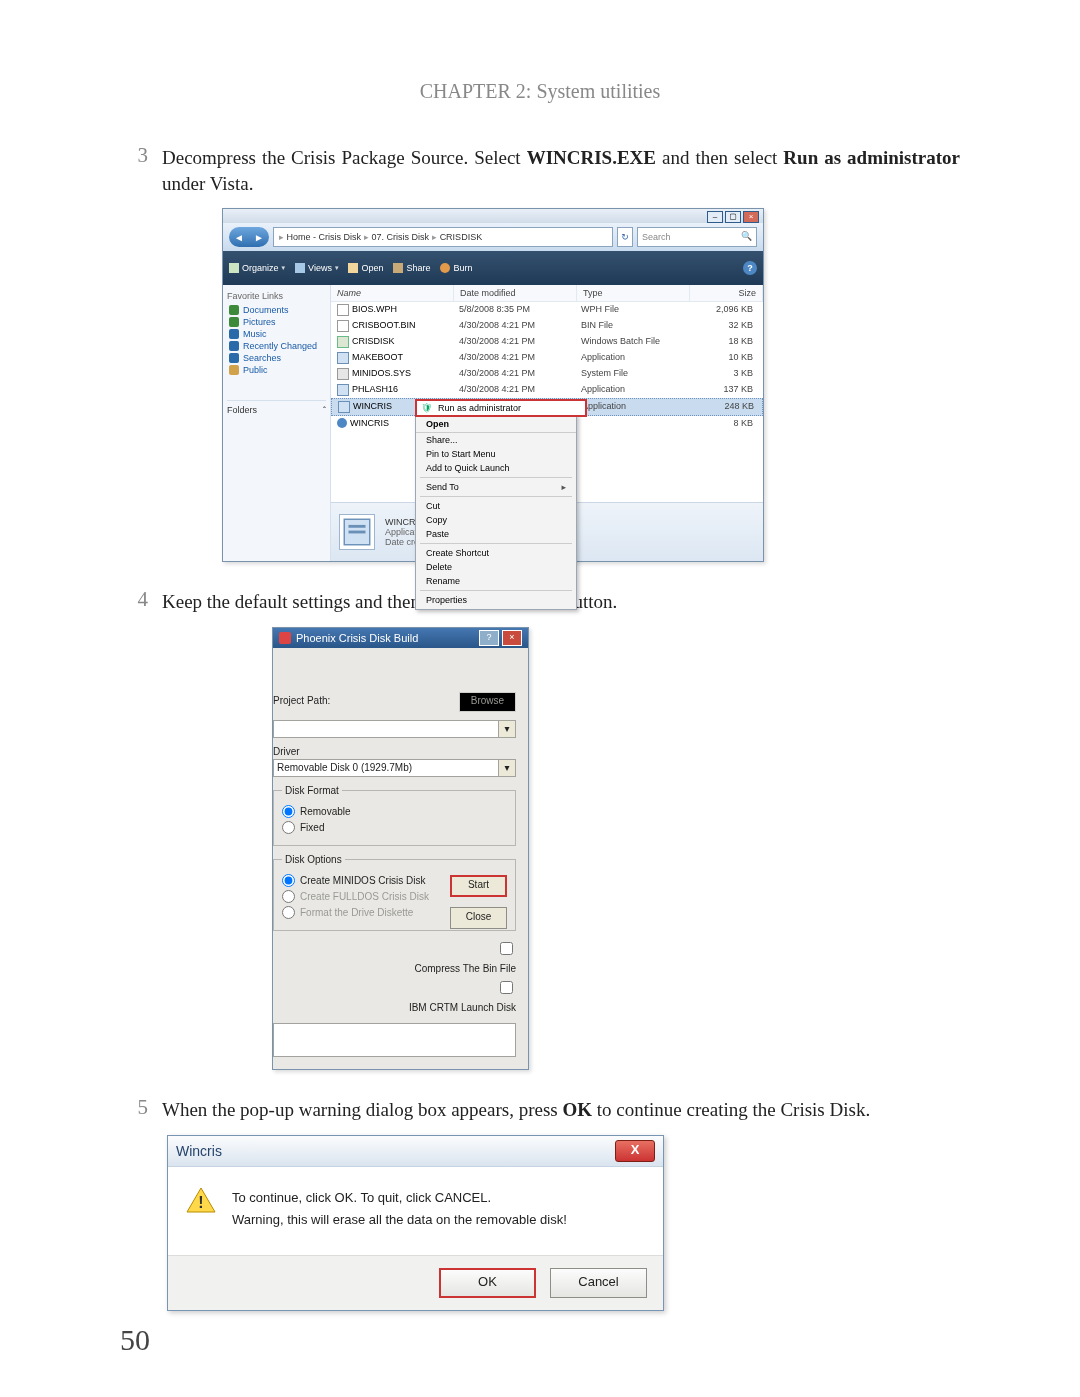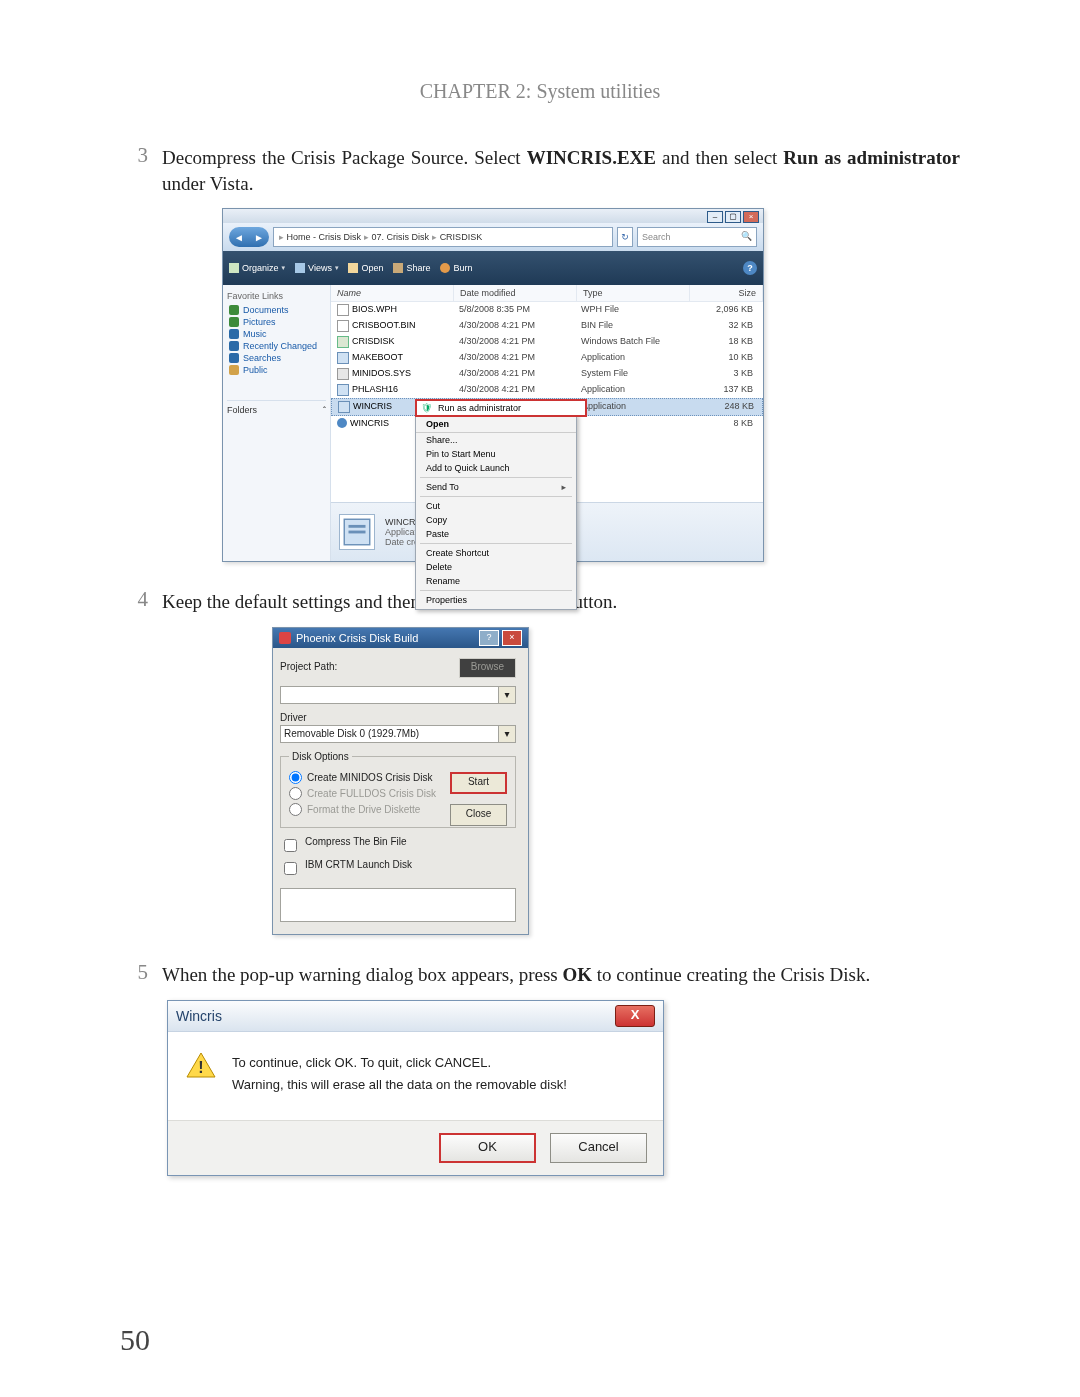--- a/index.html
+++ b/index.html
@@ -196,21 +196,21 @@
     height: 20px; background: linear-gradient(to bottom, #4577b1, #2a5689);
     color: #fff; display: flex; align-items: center; padding: 0 6px; gap: 5px;
     font-size: 11px;
   }
   .phoenix .titlebar .tb-right { margin-left: auto; display: flex; gap: 3px; }
   .phoenix .titlebar .tb-btn {
     width: 18px; height: 14px; background: #8faec9; border: 1px solid #fff;
     font-size: 9px; text-align: center; line-height: 13px;
   }
   .phoenix .titlebar .tb-btn.close { background: #c94b3d; }
-  .phoenix .content { padding: 10px 12px 12px 7px; }
+  .phoenix .content { padding: 10px 12px 12px 0; margin-top: 34px; }
   .phoenix .row { margin-bottom: 8px; }
   .phoenix .label { display: block; margin-bottom: 2px; }
   .phoenix .dropdown {
     width: 100%; height: 18px; background: #fff; border: 1px solid #a3a39d;
     box-sizing: border-box; display: flex; align-items: center; padding: 0 3px;
     position: relative;
   }
   .phoenix .dropdown .arrow {
     position: absolute; right: 0; top: 0; width: 16px; height: 16px;
     background: #ece9d8; border-left: 1px solid #a3a39d; text-align: center; line-height: 16px;
@@ -224,27 +224,27 @@
   .phoenix .radio.disabled { color: #9a9a95; }
   .phoenix .disk-options { position: relative; }
   .phoenix .btn {
     width: 55px; height: 20px; background: #ece9d8; border: 1px solid #8e8e86;
     font-size: 10px; text-align: center; line-height: 18px; cursor: default;
   }
   .phoenix .btn.highlight { border: 2px solid #c33; width: 53px; height: 18px; line-height: 15px; }
   .phoenix .disk-options .btns-col {
     position: absolute; right: 8px; top: 10px; display: flex; flex-direction: column; gap: 10px;
   }
-  .phoenix .check { display: flex; align-items: flex-start; gap: 5px; margin: 4px 0; }
+  .phoenix .check { display: flex; align-items: flex-end; gap: 5px; margin: 4px 0; flex-direction: column; }
   .phoenix .footer-box {
     margin-top: 10px; height: 32px; background: #fff; border: 1px solid #a3a39d;
   }
   .phoenix .browse-row { display: flex; align-items: center; justify-content: space-between; }
   .phoenix .browse-btn {
-    width: 55px; height: 18px; background: #404040; border: 1px solid #cfcec8;
+    width: 55px; height: 18px; background: #000000; border: 1px solid #cfcec8;
     color: #9a9a95; font-size: 10px; text-align: center; line-height: 16px;
   }
 
   
   .wincris {
     width: 495px; margin-left: 5px;
     font-family: "Segoe UI", Arial, sans-serif;
     border: 1px solid #7995b4; background: #f2f2f0;
     box-shadow: 2px 2px 5px rgba(0,0,0,0.2);
   }
@@ -558,20 +558,31 @@
             <div class="arrow">▾</div>
           </div>
         </div>
         <div class="row">
           <span class="label">Driver</span>
           <div class="dropdown">
             <span>Removable Disk 0 (1929.7Mb)</span>
             <div class="arrow">▾</div>
           </div>
         </div>
+        <fieldset>
+          <legend>Disk Format</legend>
+          <div class="radio">
+            <input type="radio" checked="" style="">
+            <span>Removable</span>
+          </div>
+          <div class="radio">
+            <input type="radio" style="">
+            <span>Fixed</span>
+          </div>
+        </fieldset>
         <fieldset class="disk-options">
           <legend>Disk Options</legend>
           <div class="radio">
             <input type="radio" checked="" style="">
             <span>Create MINIDOS Crisis Disk</span>
           </div>
           <div class="radio disabled">
             <input type="radio" style="">
             <span>Create FULLDOS Crisis Disk</span>
           </div>

